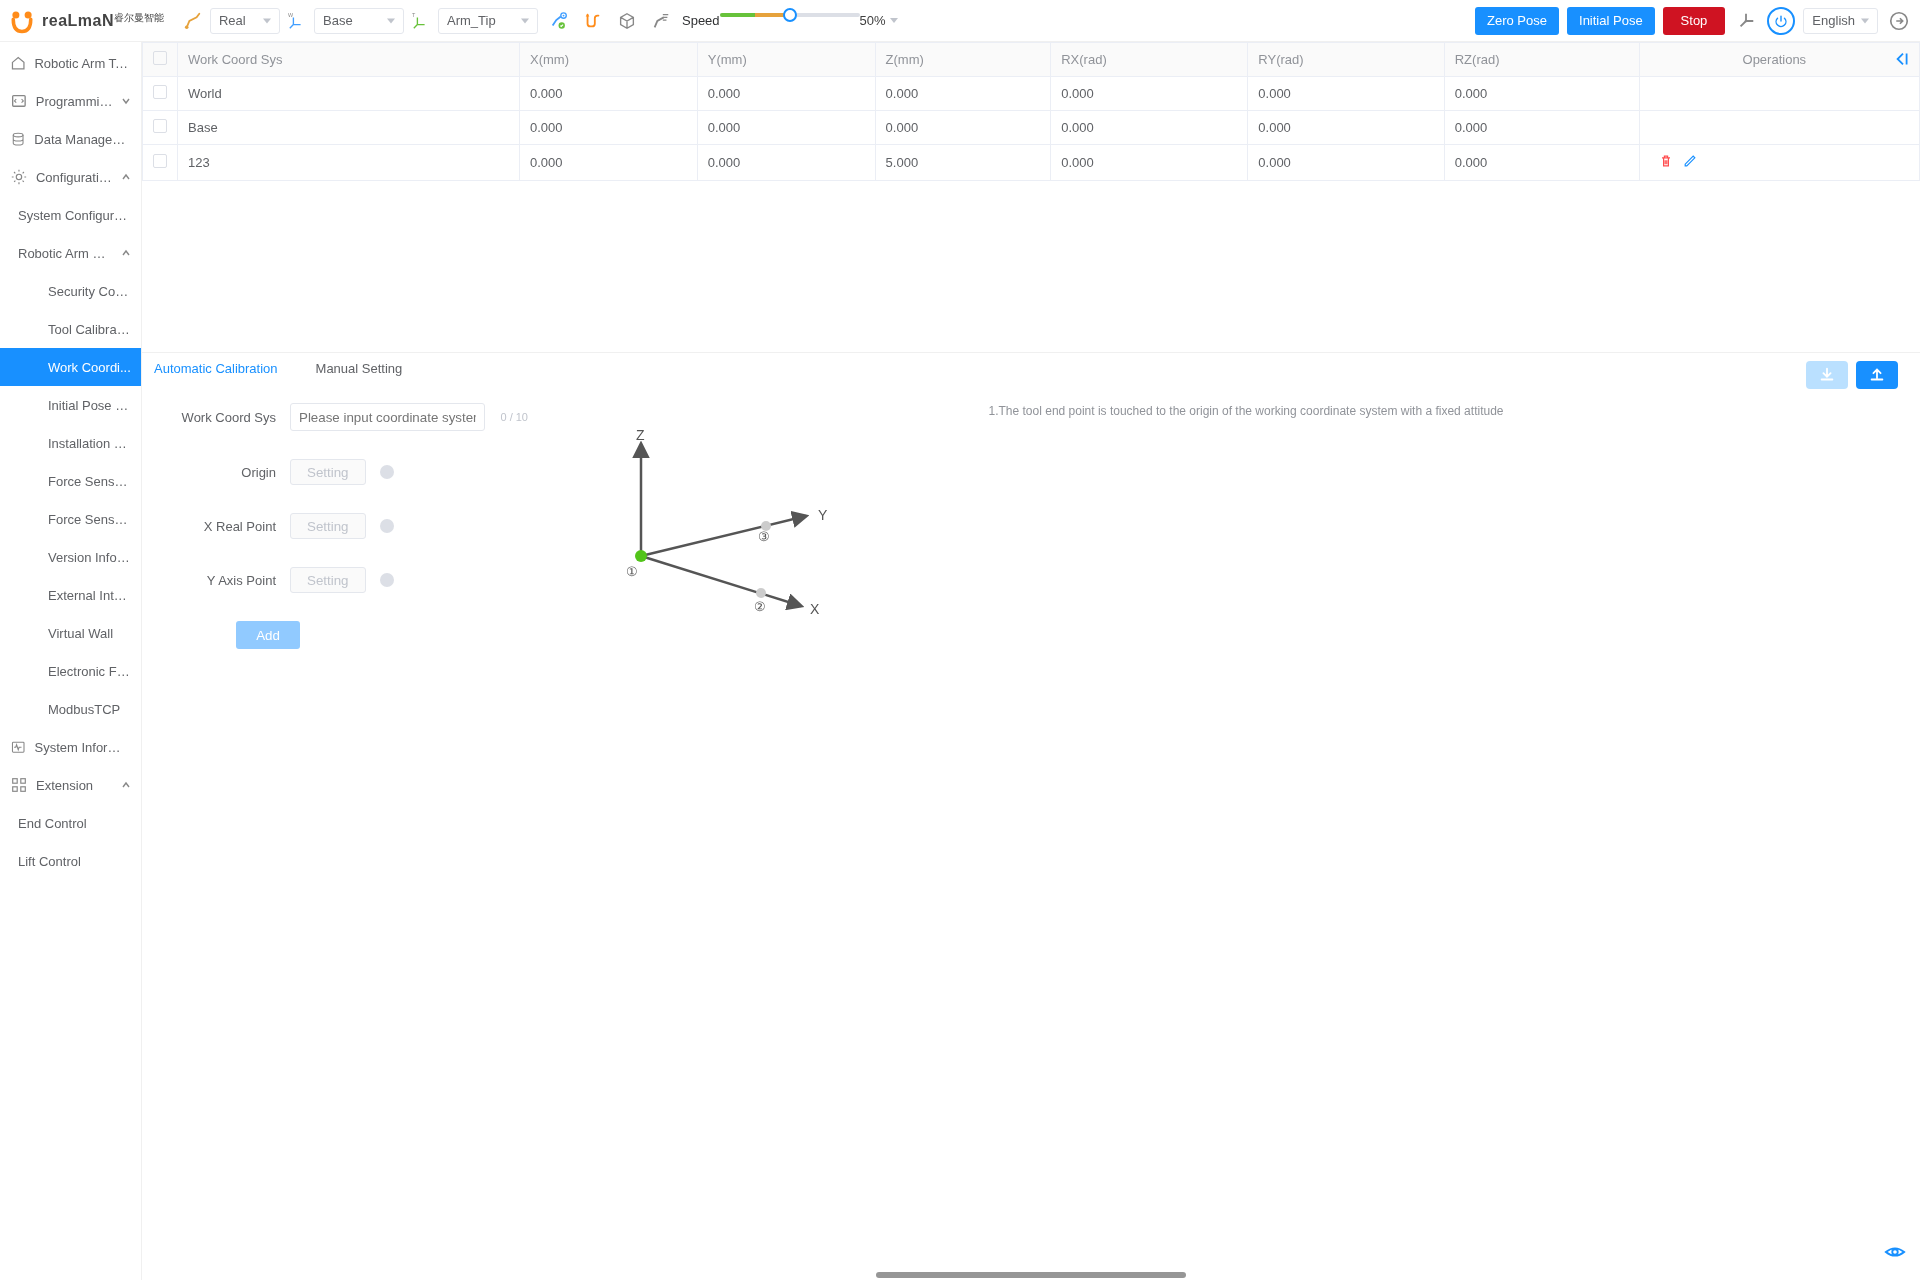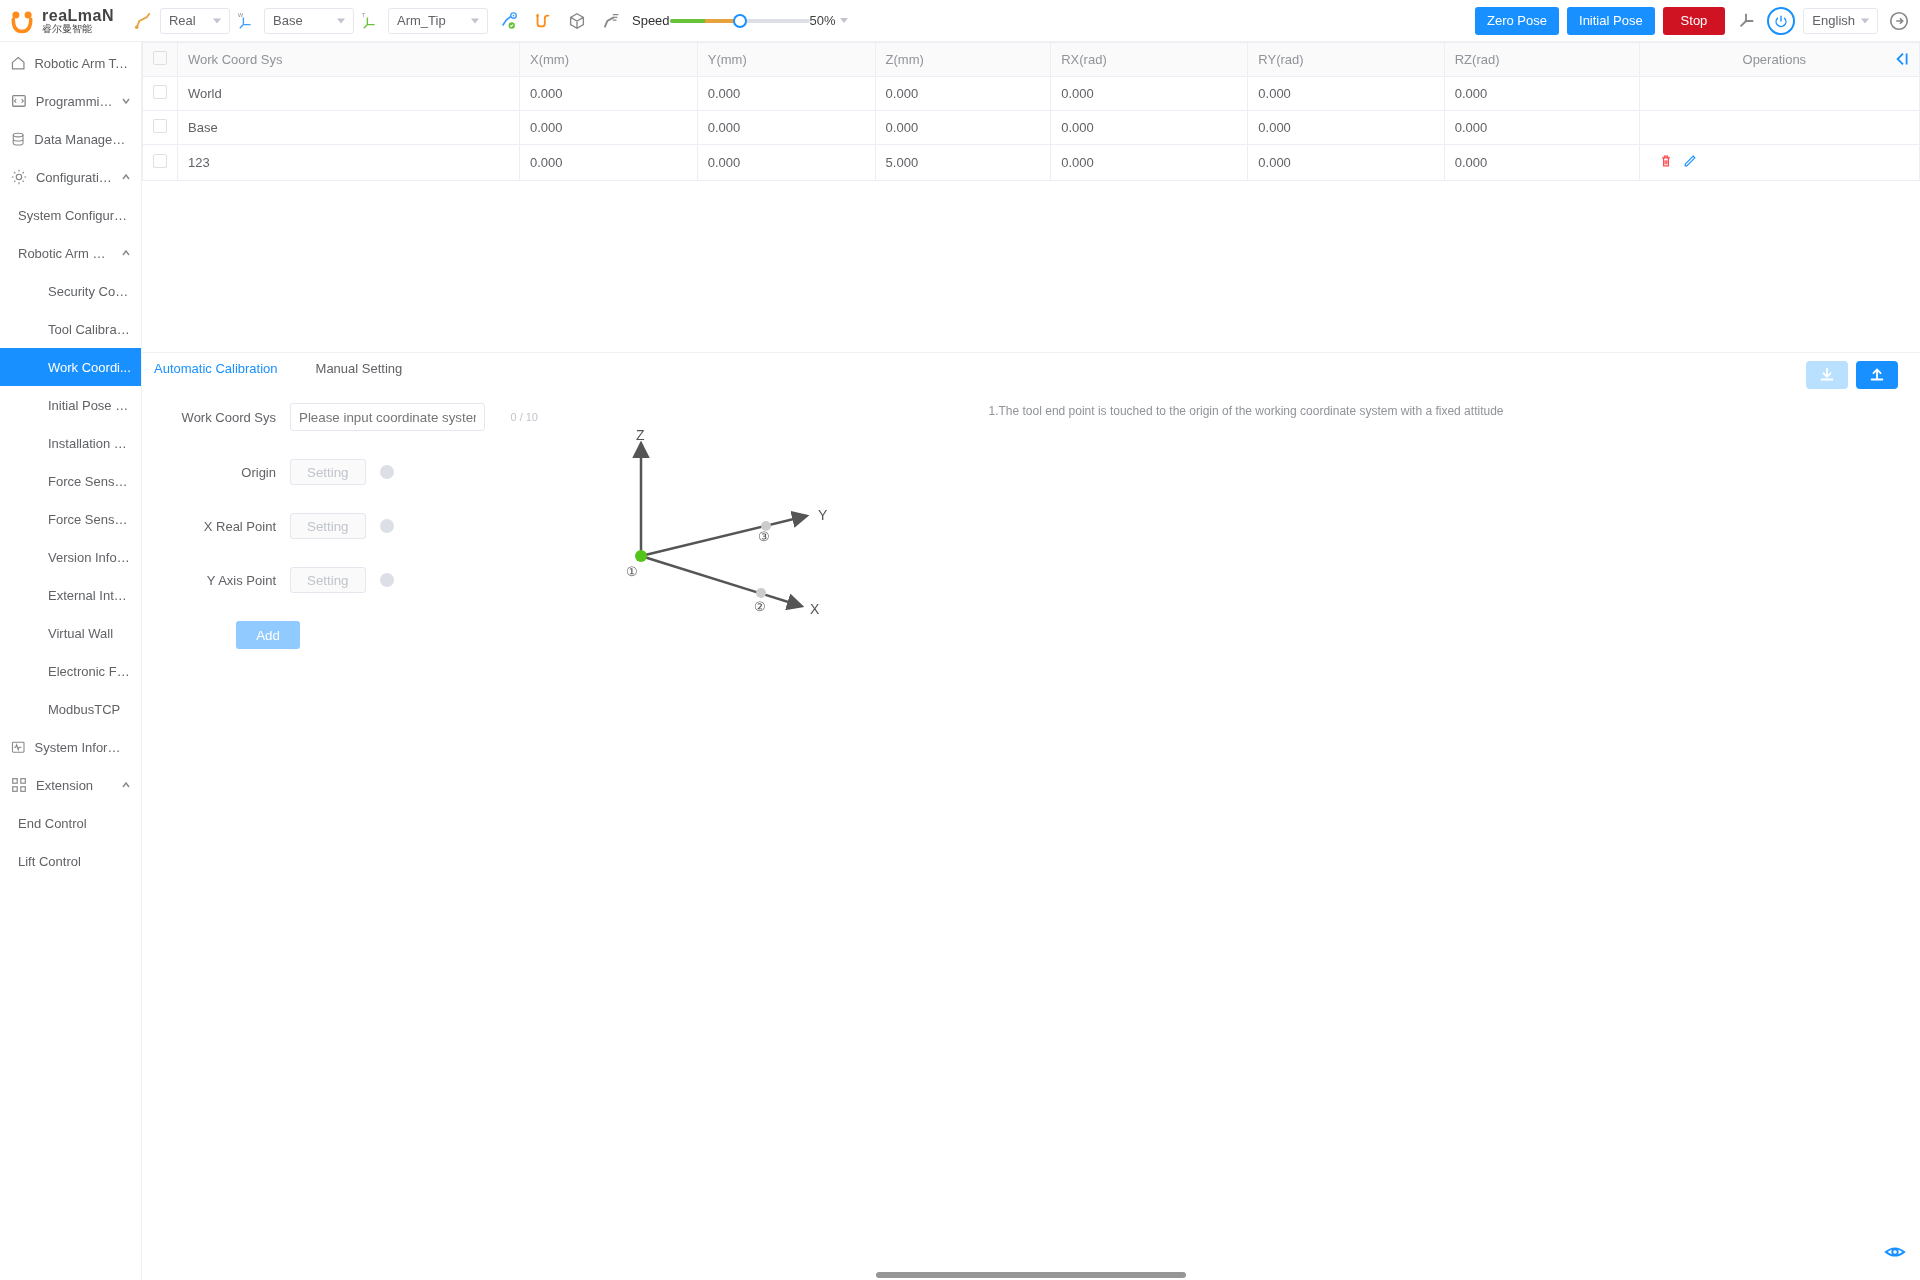--- a/index.html
+++ b/index.html
@@ -10,30 +10,30 @@
     --muted:#909399;
     --border:#e4e7ed;
     --sidebar-active:#1890ff;
   }
   *{box-sizing:border-box;font-family:Arial,Helvetica,sans-serif;}
   body{margin:0;background:#fff;color:var(--text);font-size:13px;}
   
   .topbar{height:42px;display:flex;align-items:center;padding:0 8px;gap:8px;border-bottom:1px solid #f0f0f0;}
   .logo{height:30px;display:flex;align-items:center;gap:6px;}
   .logo-mark{width:28px;height:28px;}
-  .logo-text{display:flex;flex-direction:column;line-height:1;}
+  .logo-text{display:flex;flex-direction:row;line-height:1;}
   .logo-text .en{font-weight:700;font-size:16px;color:#444;letter-spacing:.5px;}
   .logo-text .cn{font-size:10px;color:#444;}
   .toolbar{display:flex;align-items:center;gap:8px;margin-left:12px;}
   .selbox{display:flex;align-items:flex-end;gap:4px;}
   .selbox .sel{border:1px solid var(--border);border-radius:3px;height:26px;padding:0 22px 0 8px;display:flex;align-items:center;position:relative;min-width:70px;color:#606266;cursor:pointer;background:#fff;}
   .selbox .sel::after{content:"";position:absolute;right:8px;top:50%;width:0;height:0;border-left:4px solid transparent;border-right:4px solid transparent;border-top:5px solid #c0c4cc;transform:translateY(-50%);}
   .tinyicon{width:18px;height:18px;display:inline-flex;align-items:center;justify-content:center;}
   .iconbtn{width:26px;height:26px;display:inline-flex;align-items:center;justify-content:center;cursor:pointer;border-radius:3px;}
-  .speed-wrap{display:flex;align-items:center;}
+  .speed-wrap{display:flex;}
   .speed-track{width:140px;height:4px;background:#dcdfe6;border-radius:2px;position:relative;}
   .speed-fill-green{position:absolute;left:0;top:0;height:100%;width:25%;background:#67c23a;border-radius:2px 0 0 2px;}
   .speed-fill-orange{position:absolute;left:25%;top:0;height:100%;width:25%;background:#e6a23c;}
   .speed-handle{position:absolute;left:50%;top:50%;width:14px;height:14px;border:2px solid var(--blue);background:#fff;border-radius:50%;transform:translate(-50%,-50%);cursor:grab;}
   .speed-val{color:#404040;display:flex;align-items:center;gap:4px;}
   .speed-val::after{content:"";width:0;height:0;border-left:4px solid transparent;border-right:4px solid transparent;border-top:5px solid #c0c4cc;}
   .topbar-right{margin-left:auto;display:flex;align-items:center;gap:8px;}
   .btn{height:28px;padding:0 12px;border:none;border-radius:3px;cursor:pointer;font-size:13px;color:#fff;}
   .btn.blue{background:var(--blue);}
   .btn.red{background:var(--red);font-weight:400;padding:0 18px;}
@@ -65,21 +65,21 @@
   .io-btns{margin-left:auto;display:flex;gap:8px;padding-right:10px;}
   .io-btn{width:42px;height:28px;border-radius:4px;display:flex;align-items:center;justify-content:center;cursor:pointer;}
   .io-btn.light{background:#bae0ff;}
   .io-btn.blue{background:var(--blue);}
   .calib-body{display:flex;gap:40px;padding:6px 14px;overflow:auto;}
   .form{display:flex;flex-direction:column;gap:28px;width:390px;}
   .row{display:flex;align-items:center;gap:14px;}
   .row .lbl{width:120px;text-align:right;color:#606266;white-space:nowrap;}
   .row input[type=text]{flex:1;height:28px;border:1px solid var(--border);border-radius:3px;padding:0 8px;color:#606266;}
   .row .counter{position:relative;}
-  .row .counter .cnt{position:absolute;right:8px;top:50%;transform:translateY(-50%);font-size:11px;color:#c0c4cc;}
+  .row .counter .cnt{position:absolute;right:18px;top:50%;transform:translateY(-50%);font-size:11px;color:#c0c4cc;}
   .small-btn{height:26px;padding:0 16px;border:1px solid var(--border);background:#fafafa;color:#c0c4cc;border-radius:3px;cursor:not-allowed;}
   .dot{width:14px;height:14px;background:#dcdfe6;border-radius:50%;}
   .add-btn{width:64px;height:28px;background:#91caff;border:none;color:#fff;border-radius:3px;cursor:pointer;margin-left:80px;}
   .diagram{flex:1;color:#909399;font-size:12px;}
   .diagram .caption{text-align:center;margin-bottom:6px;line-height:1.4;}
   .eye-btn{position:absolute;right:14px;bottom:14px;cursor:pointer;}
   .hscroll{position:absolute;left:50%;bottom:2px;transform:translateX(-50%);width:310px;height:6px;background:#676767b0;border-radius:3px;}
   .sidebar::-webkit-scrollbar{width:0;}
 </style>
 </head>

